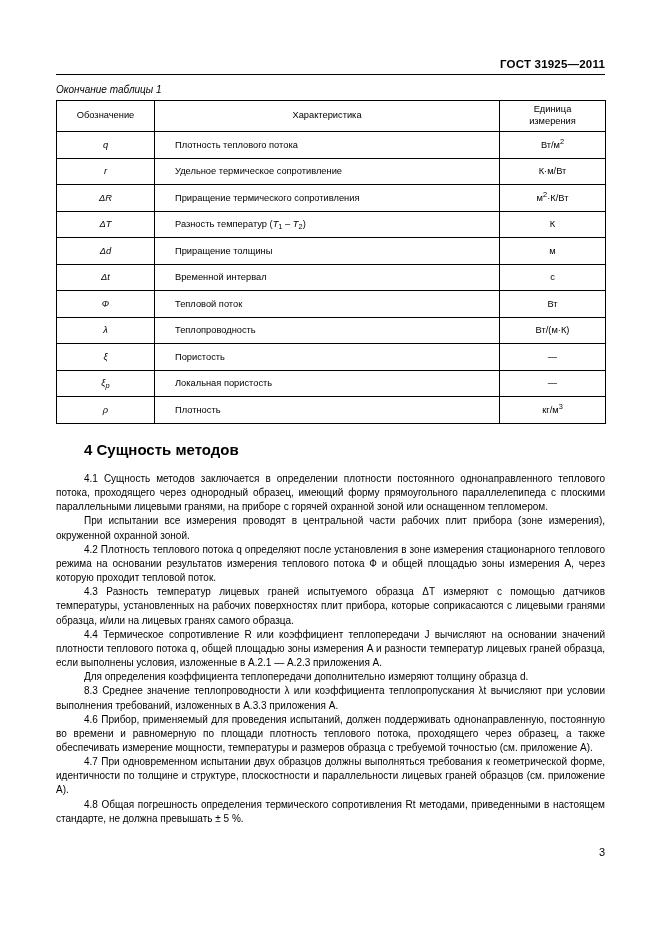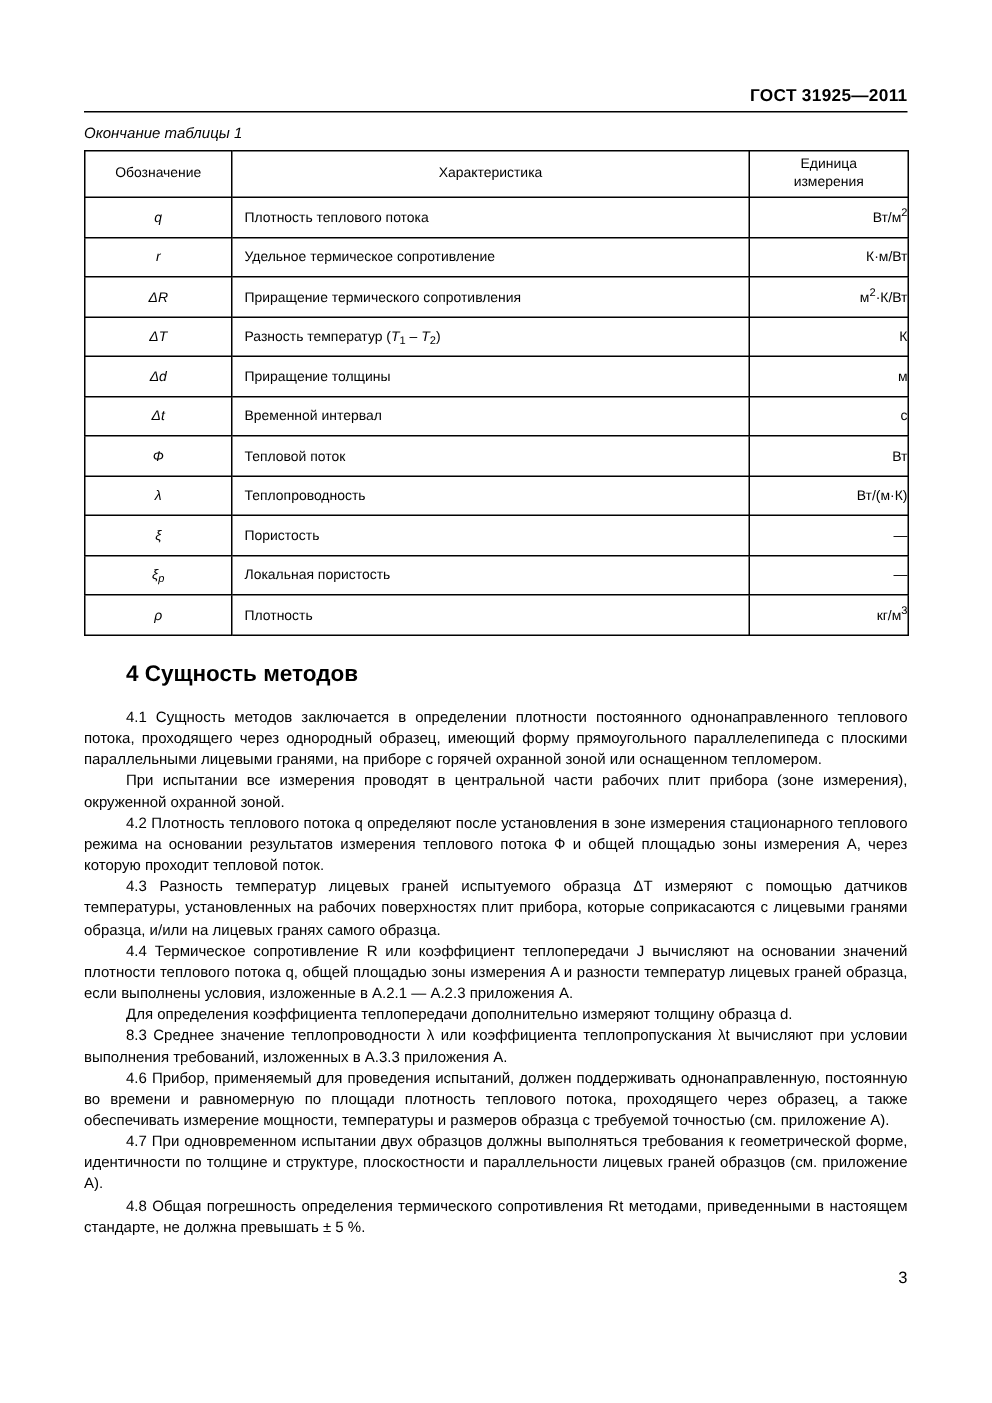--- a/index.html
+++ b/index.html
@@ -63,24 +63,24 @@
     text-align: center;
     line-height: 1.25;
   }
   table.spec td.sym {
     text-align: center;
     font-style: italic;
     height: 25.5px;
   }
   table.spec td.desc {
     text-align: left;
-    padding-left: 8px;
+    padding-left: 20px;
   }
   table.spec td.unit {
-    text-align: right;
+    text-align: center;
   }
   .col1 { width: 98px; }
   .col2 { width: 345px; }
   .col3 { width: 106px; }
   sub { font-size: 7.4px; vertical-align: baseline; position: relative; top: 2px; }
   sup { font-size: 7.4px; vertical-align: baseline; position: relative; top: -4px; }
   .ital { font-style: italic; }
 
   .section-title {
     position: absolute;

